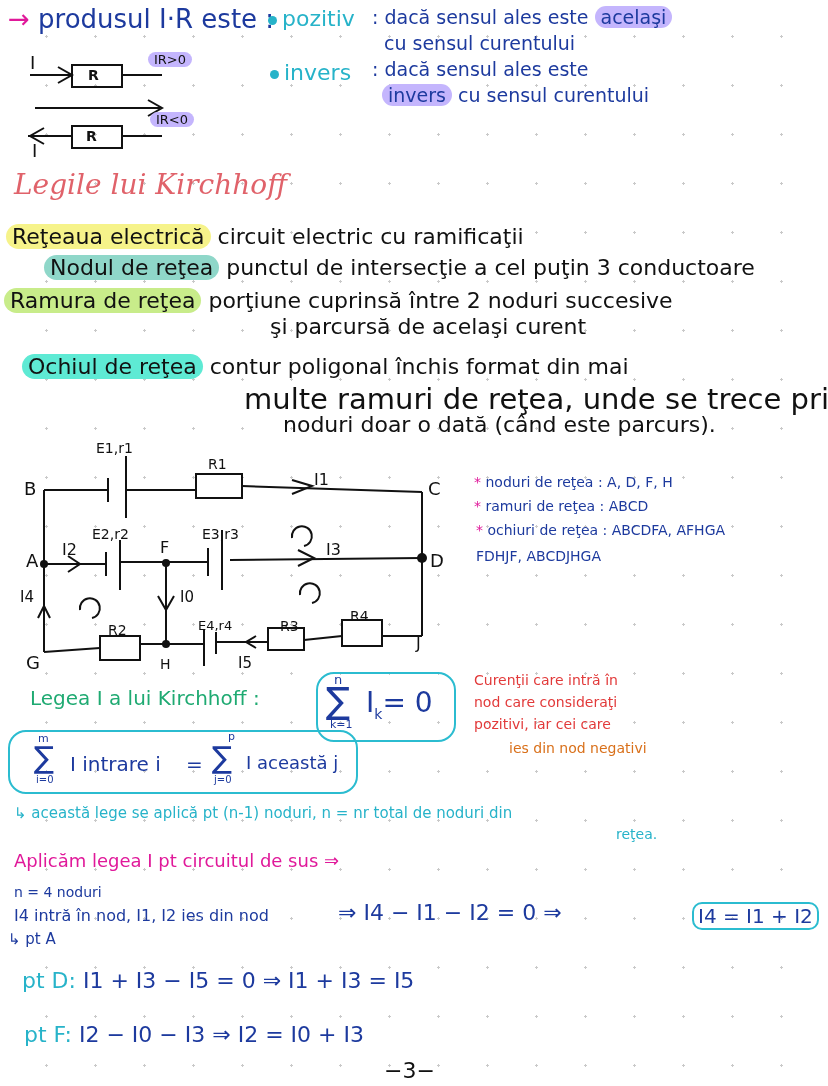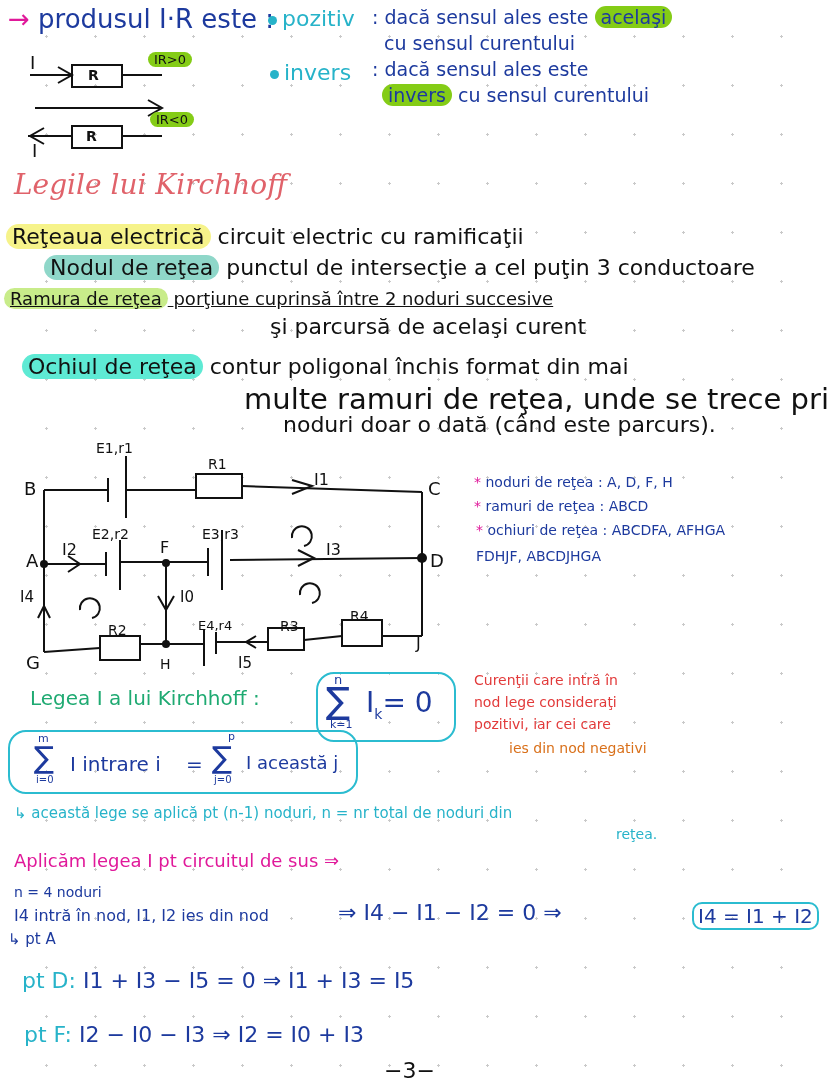--- a/index.html
+++ b/index.html
@@ -14,21 +14,21 @@
   .abs { position: absolute; white-space: nowrap; }
   .blue { color: #1d3a9e; }
   .cyan { color: #27b3c9; }
   .black { color: #111111; }
   .pink { color: #e0199a; }
   .red { color: #e23a3a; }
   .orange { color: #d9701a; margin-left: 31px; }
   .green { color: #1faa72; }
   .salmon { color: #e0626a; }
   .hl { border-radius: 14px; padding: 0 6px; }
-  .hl-pink { background: #84cc16; }
+  .hl-pink { background: #c4b5fd; }
   .hl-yellow { background: #f6f38a; }
   .hl-teal { background: #8fd7c9; }
   .hl-lime { background: #c8ec8a; }
   .hl-lav { background: #5eead4; margin-left: 8px; }
   .dot { display:inline-block; width:9px; height:9px; border-radius:50%; background:#27b3c9; margin-right:5px; vertical-align: middle; }
   .wavy-box { position:absolute; border: 2.5px solid #2bbcd0; border-radius: 18px; }
   svg { position:absolute; overflow: visible; }
 </style>
 </head>
 <body>
@@ -76,21 +76,21 @@
 <div class="abs salmon" style="left:14px; top:168px; font-size:28px; font-family:'DejaVu Serif', serif; font-style:italic;">Legile lui Kirchhoff</div>
 
 <div class="abs black" style="left:6px; top:224px; font-size:22px;">
   <span class="hl hl-yellow">Reţeaua electrică</span>
   <span>circuit electric cu ramificaţii</span>
 </div>
 <div class="abs black" style="left:0px; top:255px; font-size:22px;padding-left:44px;">
   <span class="hl hl-teal">Nodul de reţea</span>
   <span>punctul de intersecţie a cel puţin 3 conductoare</span>
 </div>
-<div class="abs black" style="left:4px; top:288px; font-size:18px;text-decoration:underline;">
+<div class="abs black" style="left:4px; top:288px; font-size:22px;">
   <span class="hl hl-lime">Ramura de reţea</span>
   <span>porţiune cuprinsă între 2 noduri succesive</span>
 </div>
 <div class="abs black" style="left:270px; top:314px; font-size:22px;">şi parcursă de acelaşi curent</div>
 <div class="abs black" style="left:14px; top:354px; font-size:22px;">
   <span class="hl hl-lav">Ochiul de reţea</span>
   <span>contur poligonal închis format din mai</span>
 </div>
 <div class="abs black" style="left:244px; top:382px; font-size:29px;">multe ramuri de reţea, unde se trece prin</div>
 <div class="abs black" style="left:244px; top:412px; font-size:22px;margin-left:39px;">noduri doar o dată (când este parcurs).</div>
@@ -195,21 +195,21 @@
 <div class="abs blue" style="left:34px; top:740px; font-size:30px;">∑</div>
 <div class="abs blue" style="left:36px; top:774px; font-size:10px;">i=0</div>
 <div class="abs blue" style="left:70px; top:752px; font-size:20px;">I intrare i</div>
 <div class="abs blue" style="left:186px; top:752px; font-size:20px;">=</div>
 <div class="abs blue" style="left:228px; top:730px; font-size:11px;">p</div>
 <div class="abs blue" style="left:212px; top:740px; font-size:30px;">∑</div>
 <div class="abs blue" style="left:214px; top:774px; font-size:10px;">j=0</div>
 <div class="abs blue" style="left:246px; top:752px; font-size:18px;">I această j</div>
 
 <div class="abs red" style="left:474px; top:672px; font-size:14px;">Curenţii care intră în</div>
-<div class="abs red" style="left:474px; top:694px; font-size:14px;">nod lege consideraţi</div>
+<div class="abs red" style="left:474px; top:694px; font-size:14px;">nod care consideraţi</div>
 <div class="abs red" style="left:474px; top:716px; font-size:14px;">pozitivi, iar cei care</div>
 <div class="abs orange" style="left:478px; top:740px; font-size:14px;">ies din nod negativi</div>
 
 <div class="abs cyan" style="left:14px; top:804px; font-size:15px;">↳ această lege se aplică pt (n-1) noduri, n = nr total de noduri din</div>
 <div class="abs cyan" style="left:616px; top:826px; font-size:14px;">reţea.</div>
 
 <div class="abs pink" style="left:14px; top:850px; font-size:18px;">Aplicăm legea I pt circuitul de sus ⇒</div>
 <div class="abs blue" style="left:14px; top:884px; font-size:14px;">n = 4 noduri</div>
 <div class="abs blue" style="left:14px; top:906px; font-size:16px;">I4 intră în nod, I1, I2 ies din nod</div>
 <div class="abs blue" style="left:338px; top:900px; font-size:22px;">⇒ I4 − I1 − I2 = 0 ⇒</div>

